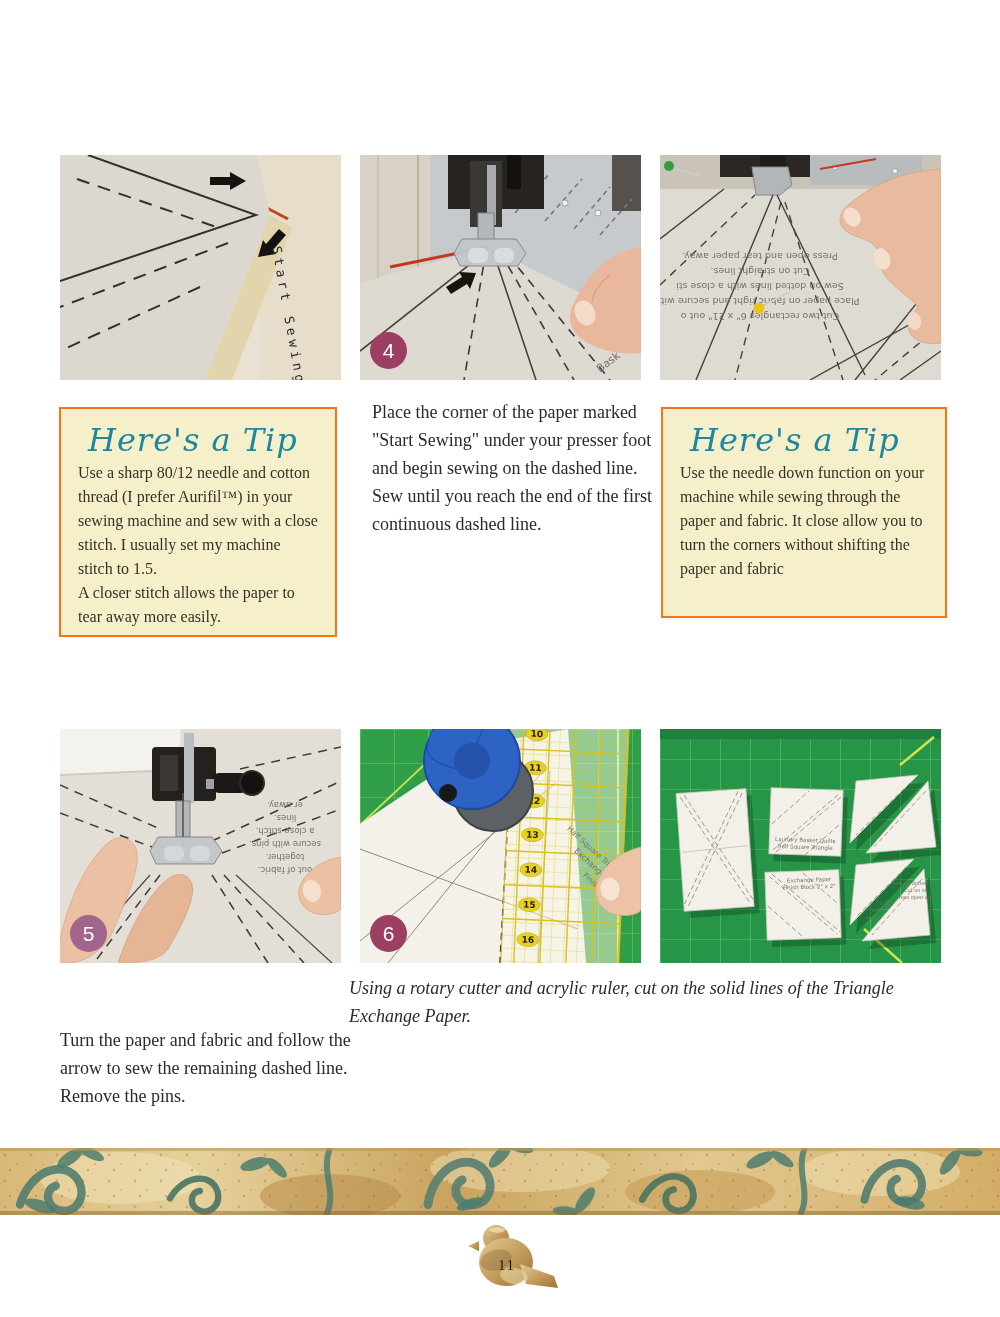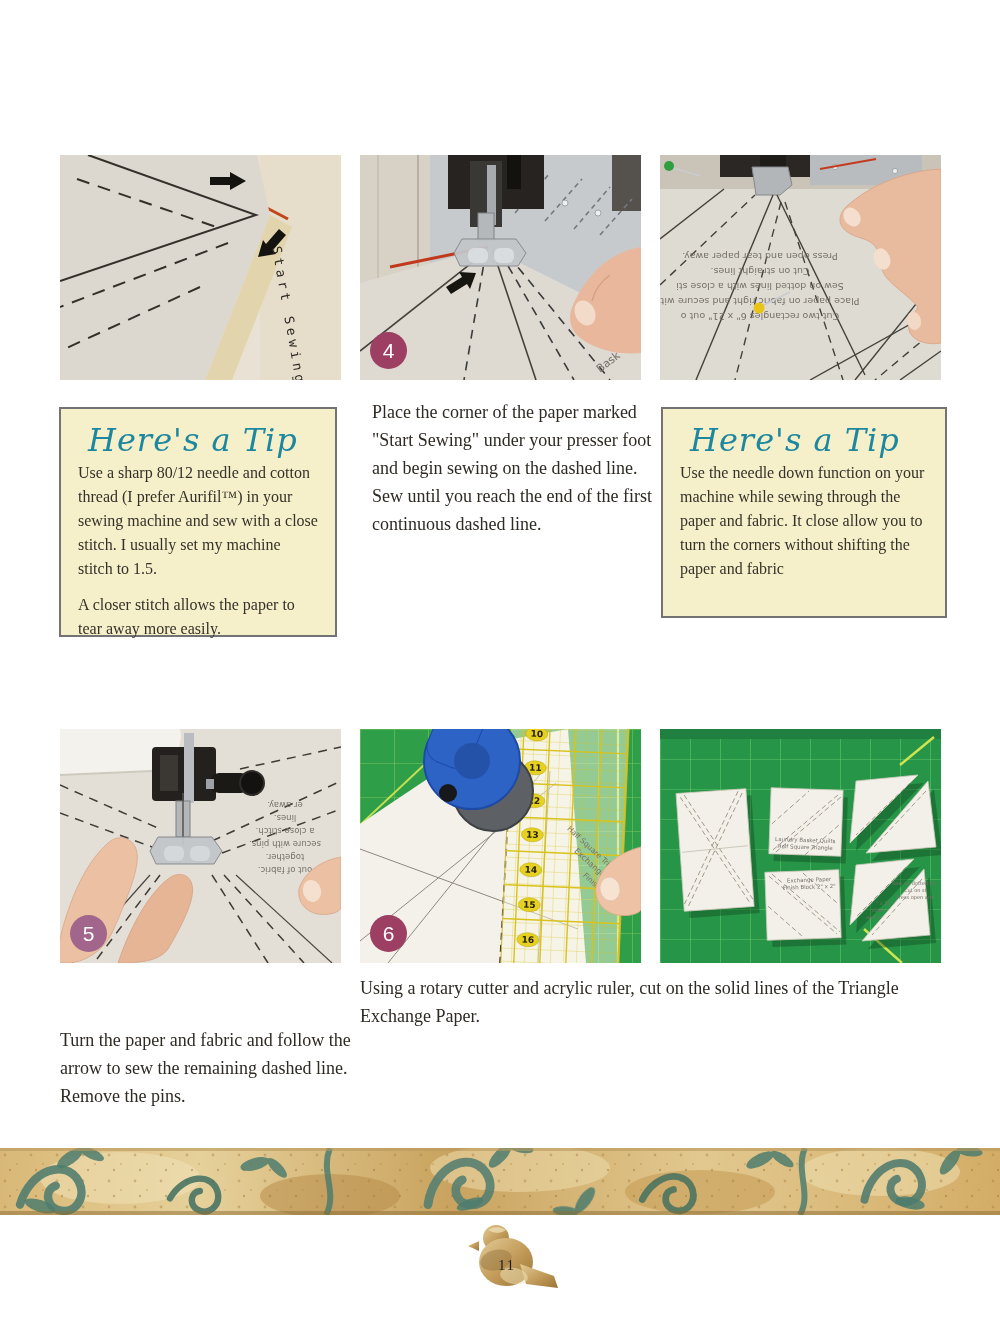--- a/index.html
+++ b/index.html
@@ -7,32 +7,32 @@
         font-family:"Liberation Serif","DejaVu Serif",serif;color:#2e2a24;}
   .photo{position:absolute;width:281px;overflow:hidden;}
   .photo svg{display:block;width:100%;height:100%;}
   .row1{top:155px;height:225px;}
   .row2{top:729px;height:234px;}
   .c1{left:60px;} .c2{left:360px;} .c3{left:660px;}
   .badge{position:absolute;left:10px;bottom:11px;width:37px;height:37px;border-radius:50%;
          display:flex;align-items:center;justify-content:center;color:#fff;
          font-family:"Liberation Sans","DejaVu Sans",sans-serif;font-size:21px;}
   .badge4{background:#9d3f63;} .badge5{background:#a2668c;} .badge6{background:#9d3f63;}
-  .tipbox{position:absolute;box-sizing:border-box;background:#f5f0c9;border:2px solid #737373;
+  .tipbox{position:absolute;box-sizing:border-box;background:#f5f0c9;border:2px solid #f97316;
           padding:12px 17px 10px 17px;}
   .tipbox-left{left:59px;top:407px;width:278px;height:230px;}
   .tipbox-right{left:661px;top:407px;width:286px;height:211px;}
   .tip-heading{font-style:italic;font-size:32px;color:#1e87a0;letter-spacing:1px;
                font-family:"DejaVu Serif",serif;margin:0 0 2px 10px;}
   .tip-body{font-size:16px;line-height:1.5;color:#35312a;margin:0;}
-  .tip-body + .tip-body{margin-top:12px;}
+  .tip-body + .tip-body{margin-top:0;}
   .step-text{position:absolute;font-size:18px;line-height:1.55;color:#2e2a24;}
   .step4-text{left:360px;top:399px;width:292px;margin-left:12px;}
   .cap5{left:60px;top:1027px;width:306px;}
-  .cap6{left:360px;top:975px;width:596px;}
+  .cap6{left:349px;top:975px;width:596px;font-style:italic;}
   .batik{position:absolute;left:0;top:1148px;width:1000px;height:67px;}
   .batik svg{display:block;width:100%;height:100%;}
   .bird{position:absolute;left:462px;top:1220px;width:96px;height:72px;}
   .bird svg{display:block;width:100%;height:100%;}
   .tinytext{font-family:"DejaVu Sans",sans-serif;fill:#76716a;}
 </style>
 </head>
 <body>
 
 <div class="page">

